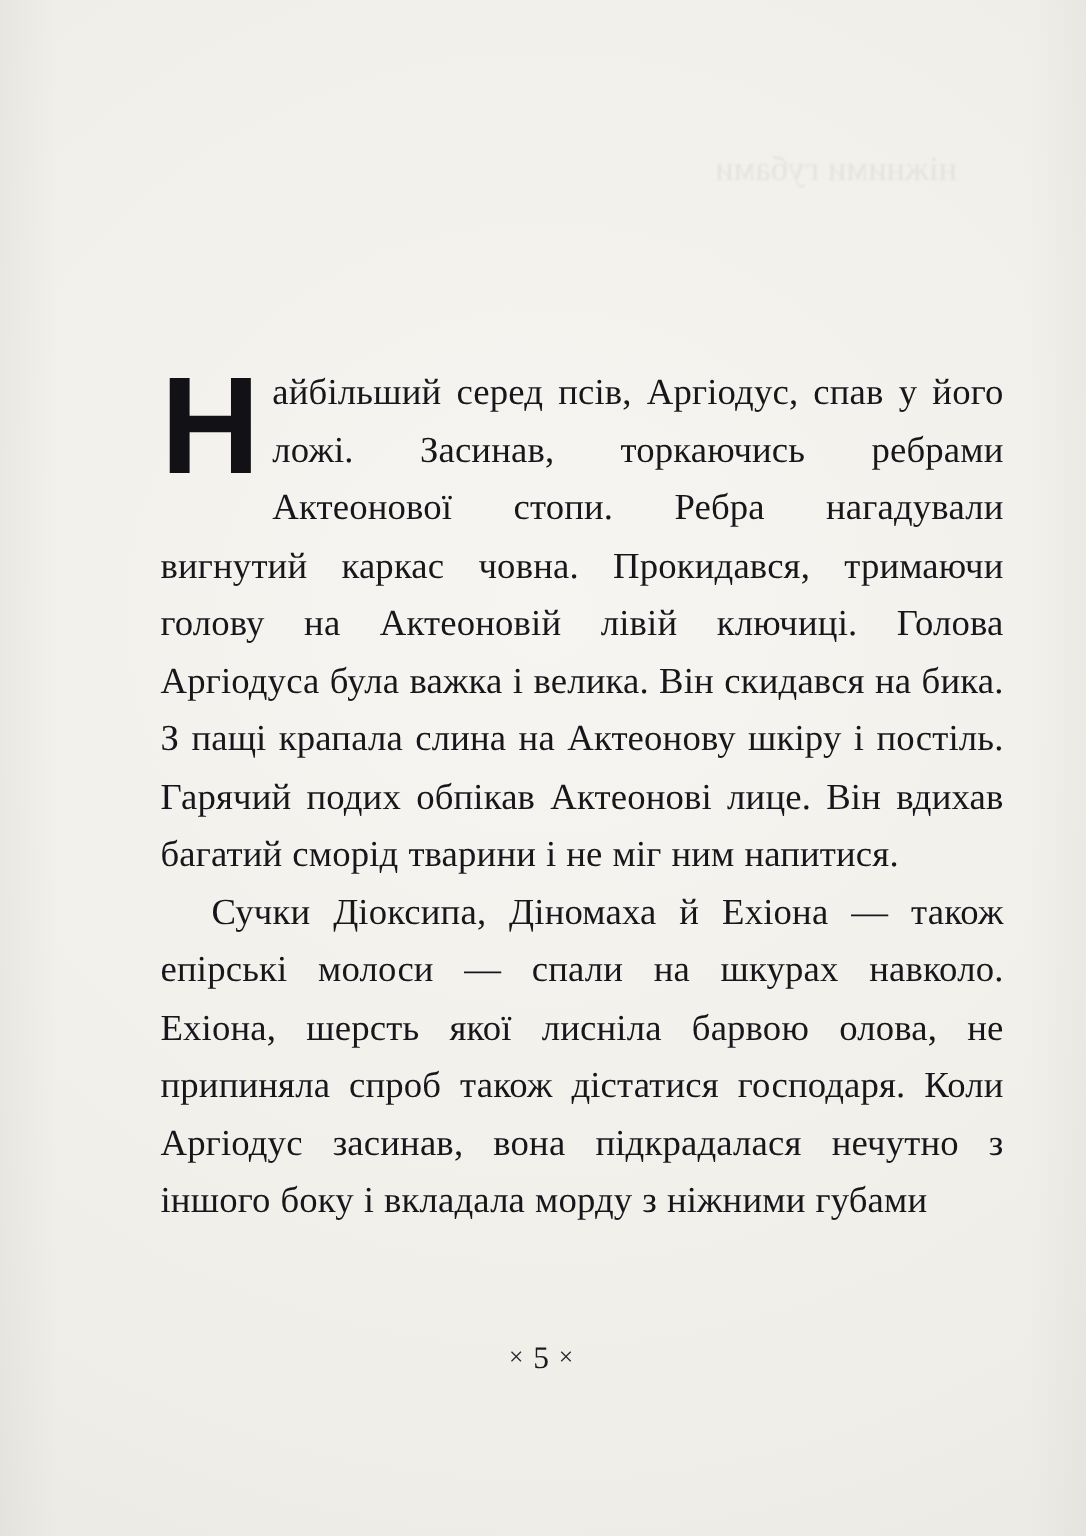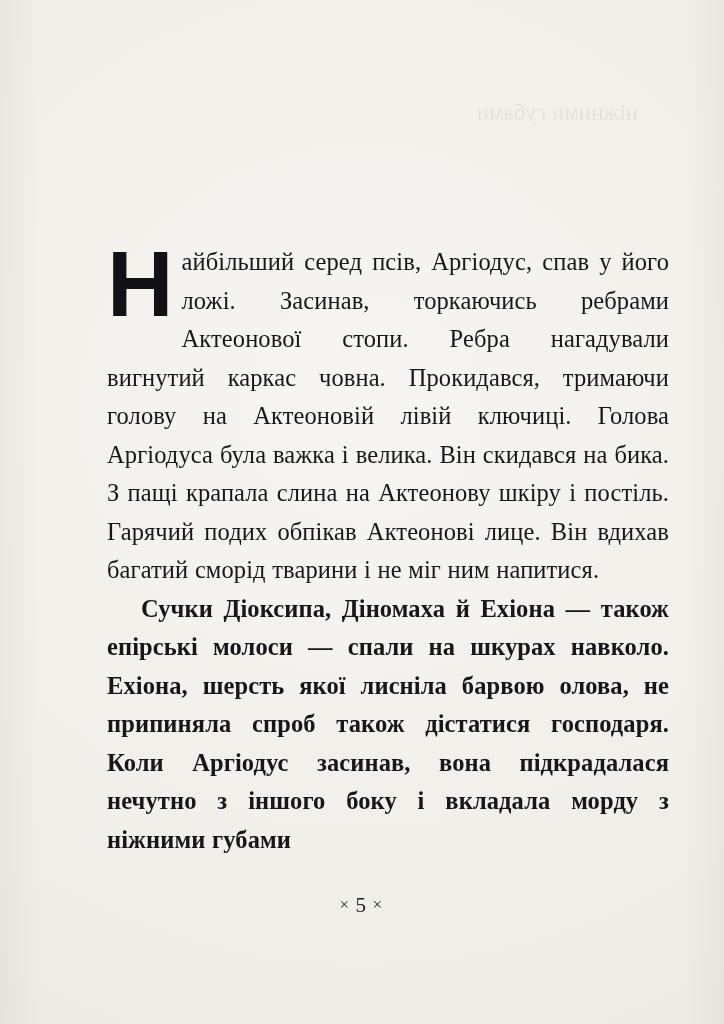--- a/index.html
+++ b/index.html
@@ -53,21 +53,20 @@
     text-align: justify;
     text-justify: inter-word;
     letter-spacing: 0.1px;
     word-spacing: 0.4px;
     color: #17171b;
   }
 
   p.body-par + p.body-par {
     text-indent: 34px;
     margin-top: 0px;
-    font-weight: bold;
   }
 
   .dropcap {
     float: left;
     font-family: "Liberation Sans", sans-serif;
     font-weight: 700;
     font-size: 92px;
     line-height: 74px;
     padding: 2px 8px 0 0;
     margin-top: 2px;

